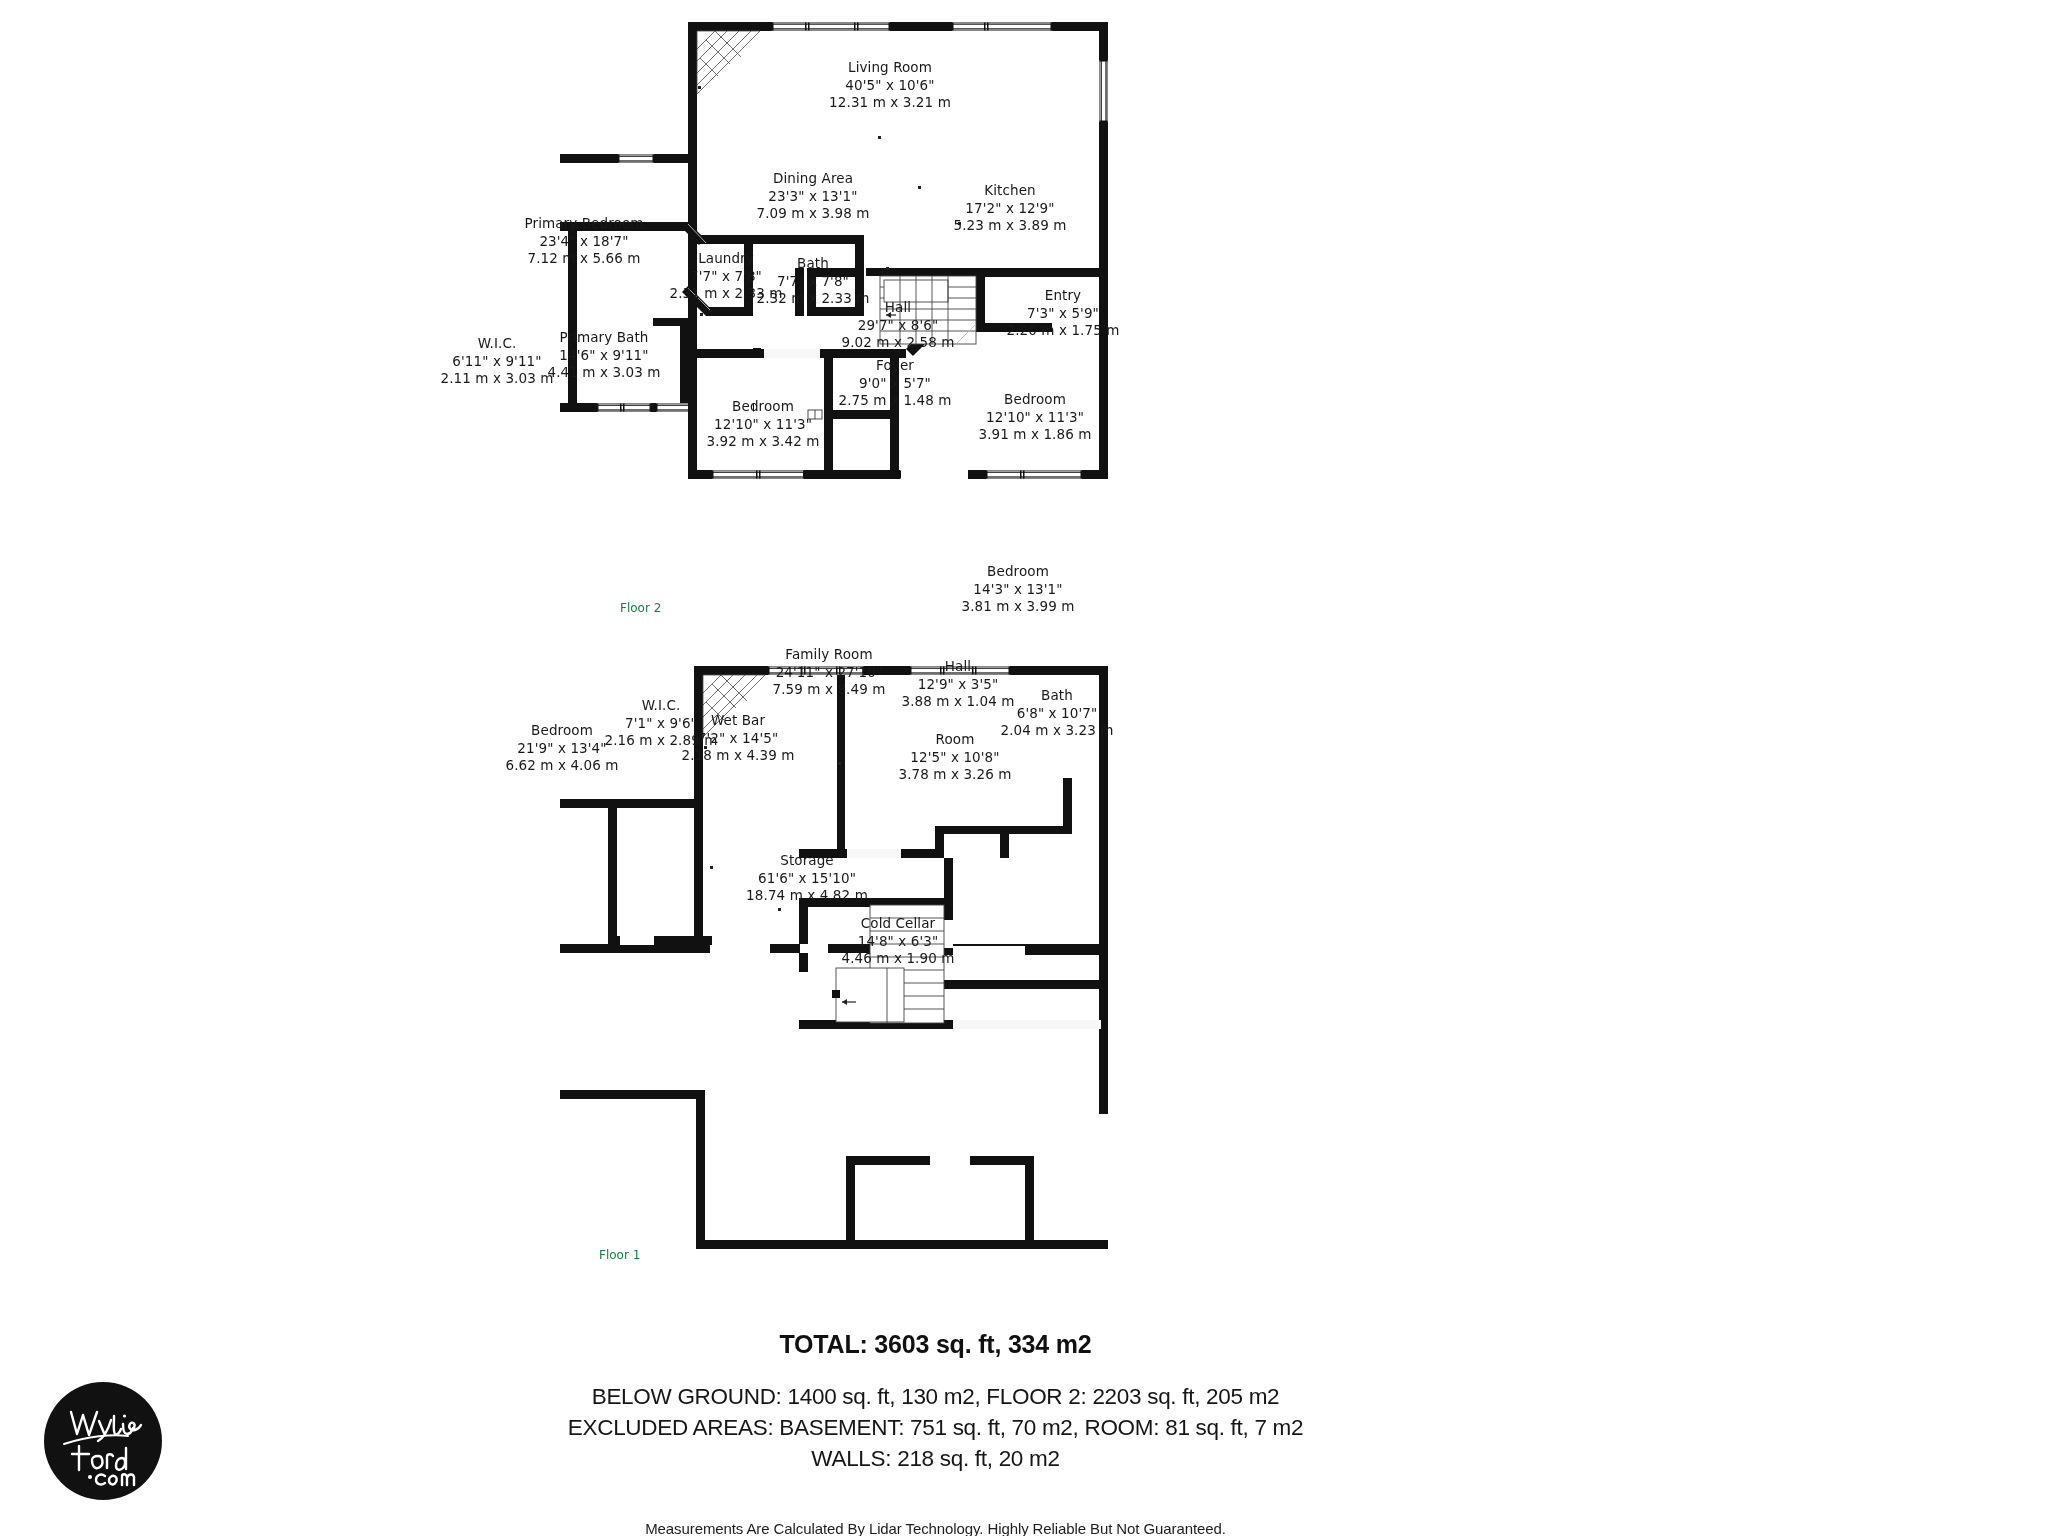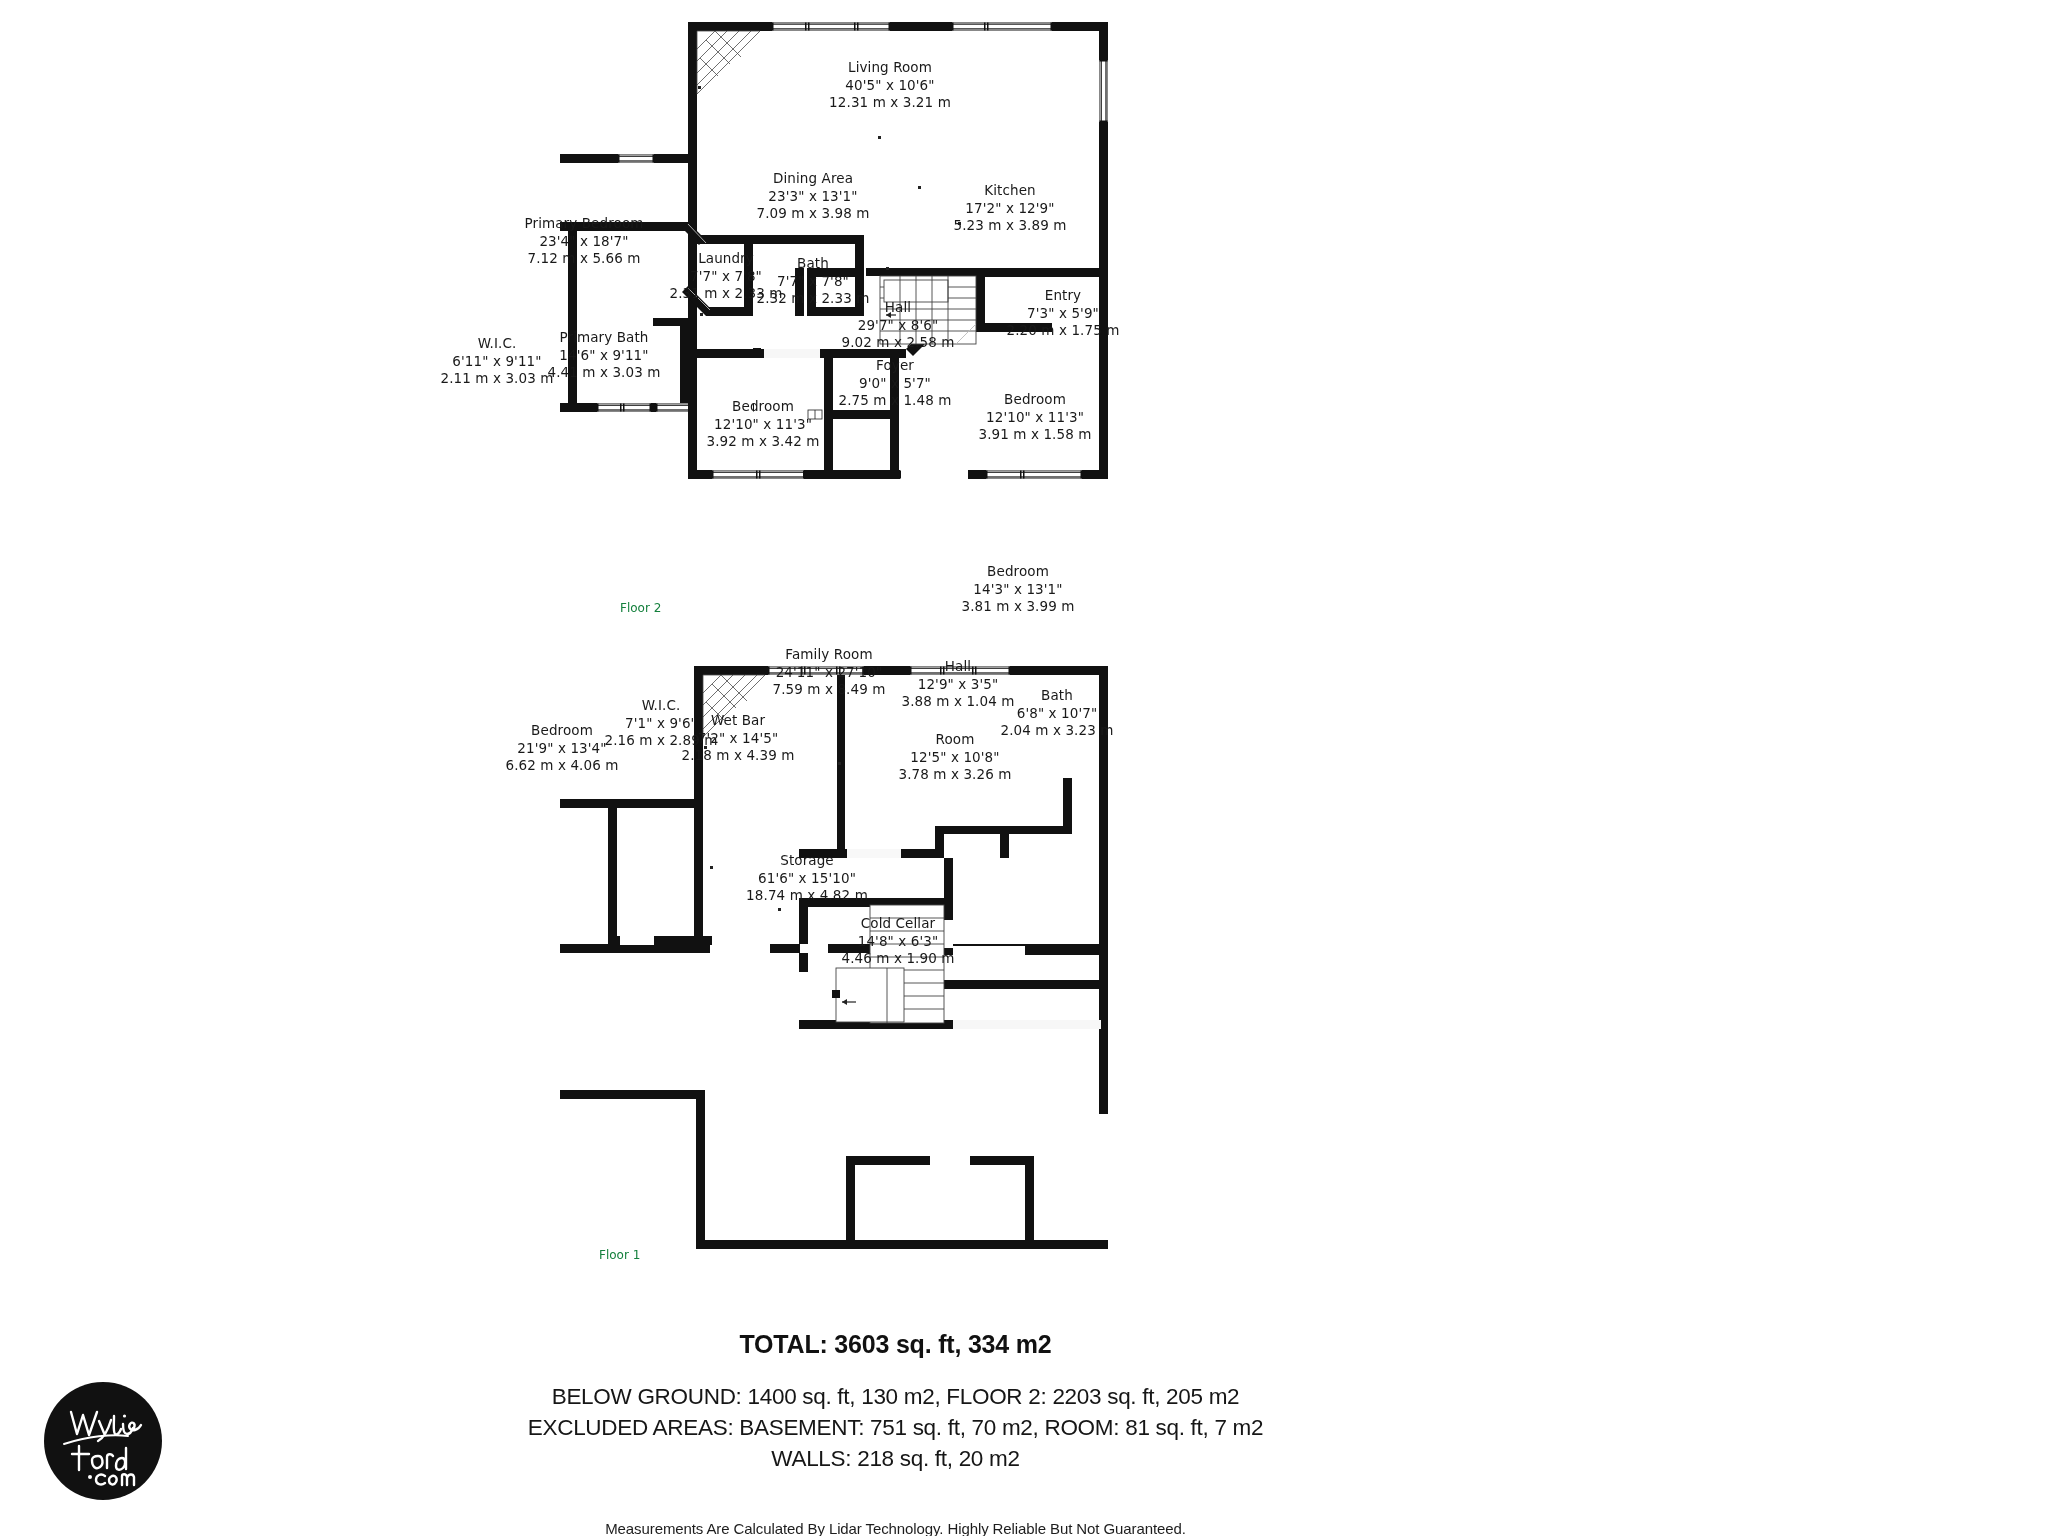--- a/index.html
+++ b/index.html
@@ -55,20 +55,21 @@
   }
 
   
   #summary {
     position: absolute;
     left: 0;
     top: 1330px;
     width: 1791px;
     text-align: center;
     font-family: "Liberation Sans", sans-serif;
+    padding-left: 40px;
   }
   #summary .total {
     font-size: 25px;
     font-weight: bold;
     letter-spacing: -0.2px;
     color: #111;
     margin-bottom: 22px;
   }
   #summary .detail {
     font-size: 22.5px;
@@ -553,21 +554,21 @@
     <span class="rdim">2.75 m x 1.48 m</span>
   </div>
   <div class="room-label" style="left:763px;top:424px;">
     <span class="rname">Bedroom</span>
     <span class="rdim">12'10" x 11'3"</span>
     <span class="rdim">3.92 m x 3.42 m</span>
   </div>
   <div class="room-label" style="left:1035px;top:417px;">
     <span class="rname">Bedroom</span>
     <span class="rdim">12'10" x 11'3"</span>
-    <span class="rdim">3.91 m x 1.58 m</span>
+    <span class="rdim">3.91 m x 1.86 m</span>
   </div>
   <div class="floor-tag" style="left:620px;top:585px;">Floor 2</div>
 
   <div class="room-label" style="left:1018px;top:589px;">
     <span class="rname">Bedroom</span>
     <span class="rdim">14'3" x 13'1"</span>
     <span class="rdim">3.81 m x 3.99 m</span>
   </div>
   <div class="room-label" style="left:829px;top:672px;">
     <span class="rname">Family Room</span>

